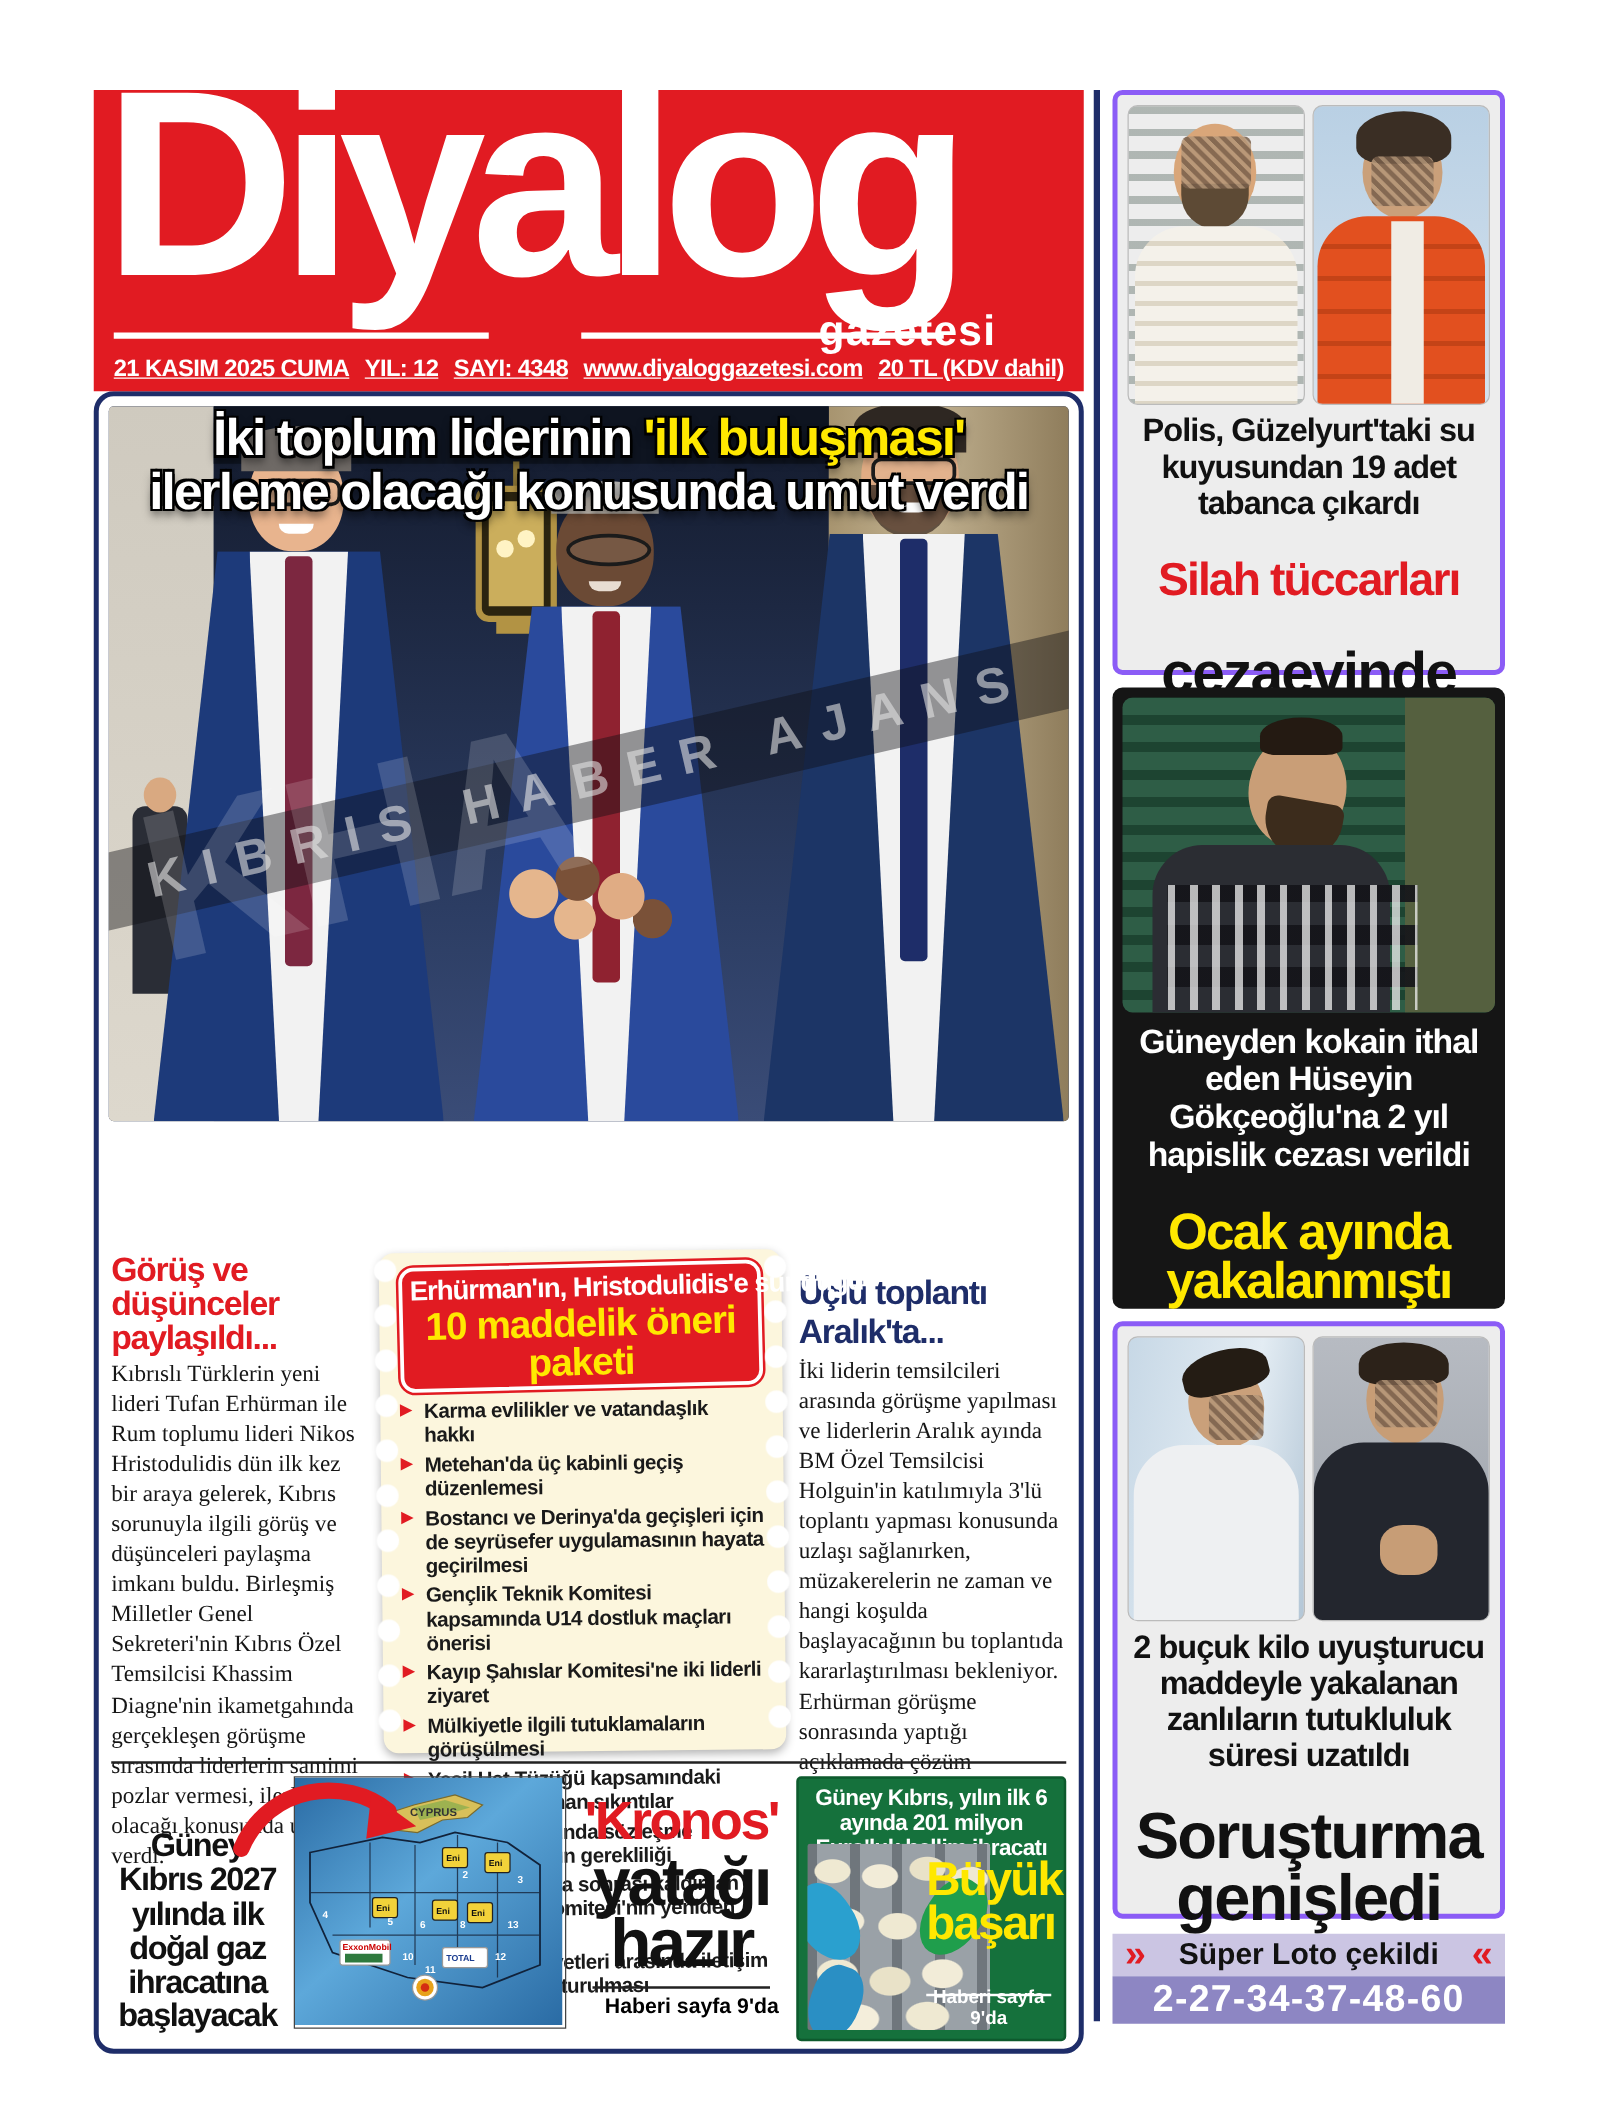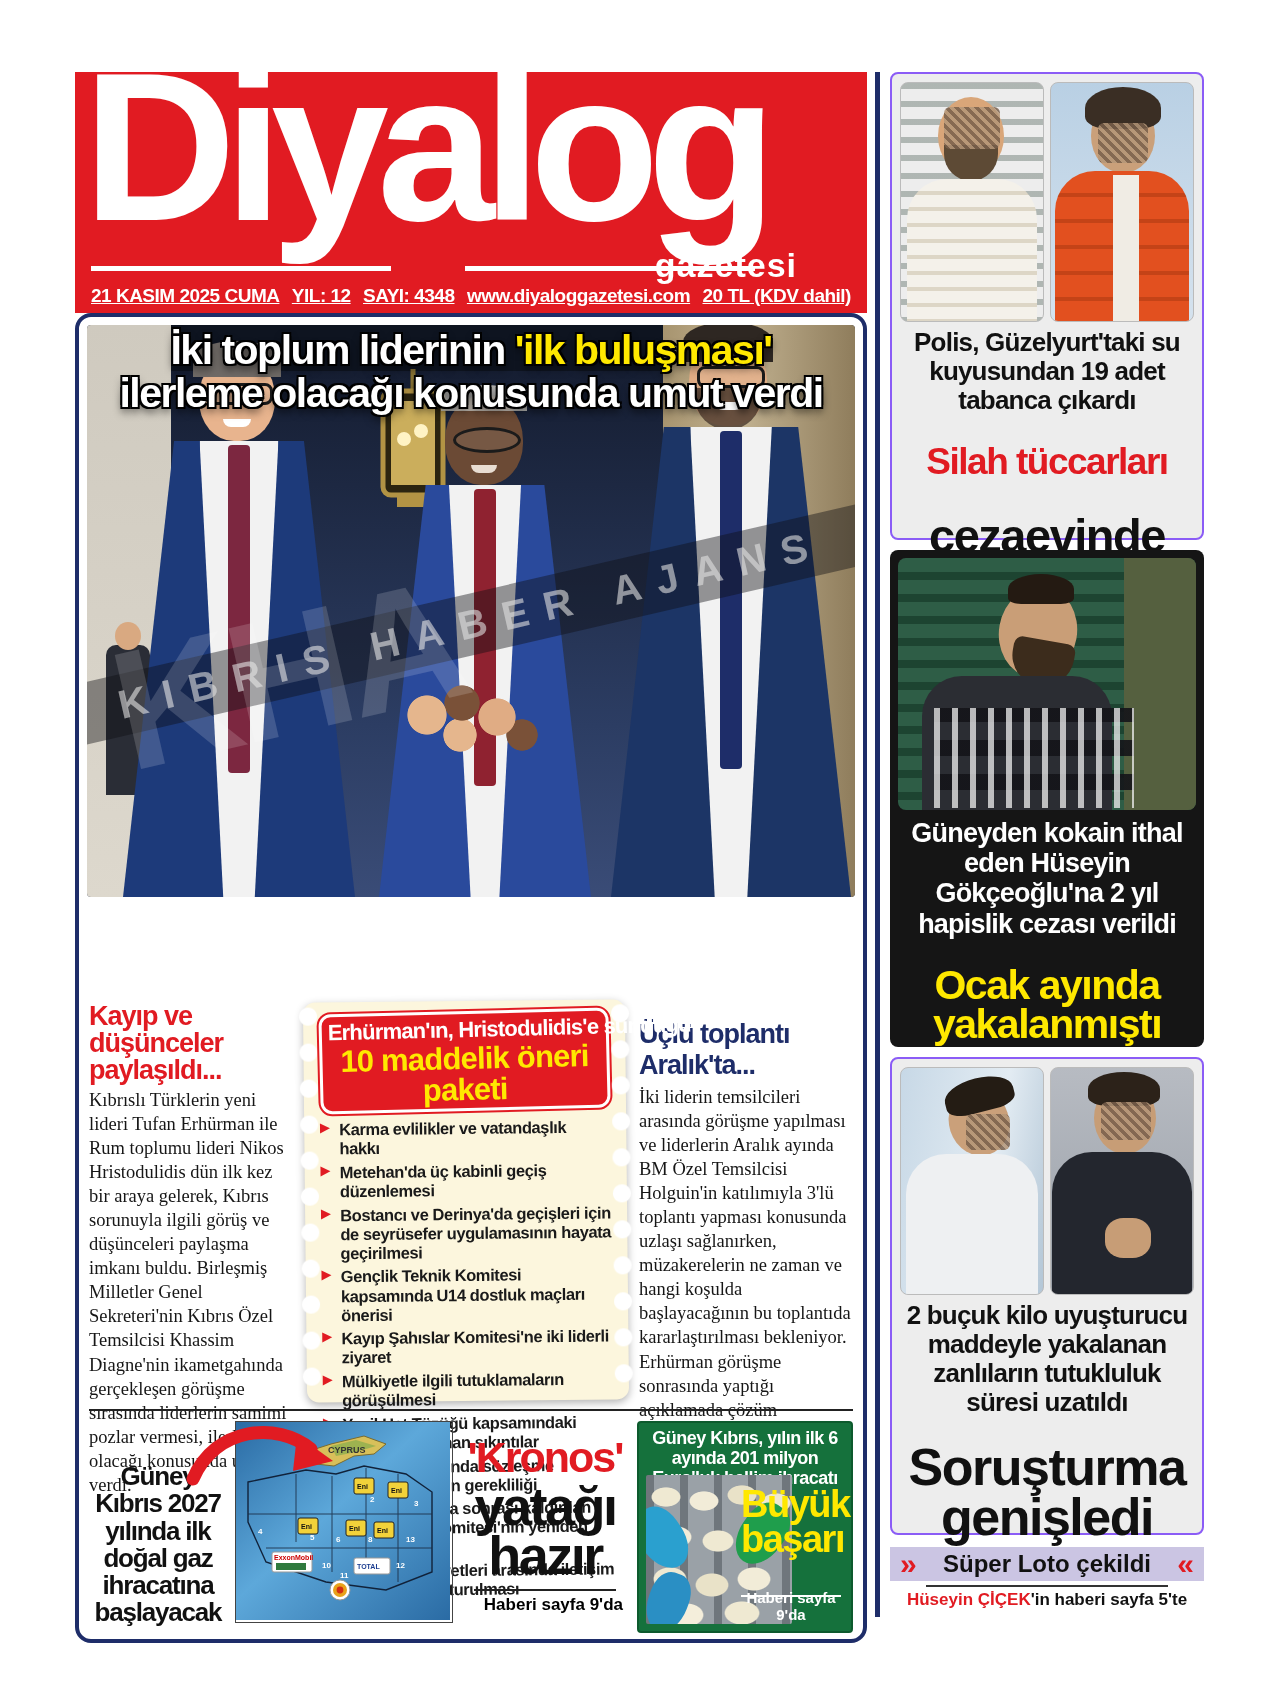--- a/index.html
+++ b/index.html
@@ -12,21 +12,21 @@
   .gaz{position:absolute;right:70px;bottom:28px;font-size:34px;font-weight:bold;color:#fff;letter-spacing:1px;}
   .mrule{position:absolute;height:5px;background:#fff;bottom:42px;}
   .mrule.l{left:16px;width:300px;}
   .mrule.r{left:390px;width:290px;}
   .infobar{position:absolute;left:16px;right:16px;bottom:6px;display:flex;justify-content:space-between;
            color:#fff;font-weight:bold;font-size:19px;letter-spacing:-0.5px;text-decoration:underline;}
   .infobar span{white-space:nowrap;}
   
   .vline{position:absolute;left:875px;top:72px;width:5px;height:1545px;background:#1e2d69;}
   .card{position:absolute;left:890px;width:314px;box-sizing:border-box;border-radius:8px;padding:8px;}
-  .card.light{background:#ededed;border:2px solid #8b5cf6;}
+  .card.light{background:#ededed;border:4px solid #8b5cf6;}
   .card.dark{background:#151515;color:#fff;}
   .card1{top:72px;height:468px;}
   .card2{top:550px;height:497px;}
   .card3{top:1057px;height:478px;}
   .mugs{display:flex;gap:6px;}
   .mug{flex:1;border-radius:8px;position:relative;overflow:hidden;border:1px solid #bbb;}
   .card1 .mug{height:238px;}
   .card3 .mug{height:226px;}
   .m-head{position:absolute;border-radius:50%;}
   .m-pix{position:absolute;background-image:
@@ -242,20 +242,21 @@
     <div class="byline">
       <span class="bn">Hüseyin ÇİÇEK</span><span>'in haberi sayfa 5'te</span>
     </div>
   </article>
 
   <div class="loto-top">
     <span class="chev">»</span>
     <span>Süper Loto çekildi</span>
     <span class="chev">«</span>
   </div>
+  <div class="loto-num">2-27-34-37-48-60</div>
 
   <main class="mainbox">
 
     <div class="photo">
       <div class="wall-l"></div>
       <div class="door"></div>
       <div class="col-r"></div>
       <div class="lintel"></div>
       <div class="secman"></div>
       <div class="sechead"></div>
@@ -311,21 +312,21 @@
 
       <div class="wm">
         <div class="wm-kha">KHA</div>
         <div class="wm-bar">KIBRIS HABER AJANS</div>
       </div>
 
     </div>
 
     <section class="articles">
       <article class="col-left">
-        <h4 class="red-head">Kayıp ve düşünceler paylaşıldı...</h4>
+        <h4 class="red-head">Görüş ve düşünceler paylaşıldı...</h4>
         <p class="serif">Kıbrıslı Türklerin yeni lideri Tufan Erhürman ile Rum toplumu lideri Nikos Hristodulidis dün ilk kez bir araya gelerek, Kıbrıs sorunuyla ilgili görüş ve düşünceleri paylaşma imkanı buldu. Birleşmiş Milletler Genel Sekreteri'nin Kıbrıs Özel Temsilcisi Khassim Diagne'nin ikametgahında gerçekleşen görüşme sırasında liderlerin samimi pozlar vermesi, ilerleme olacağı konusunda umut verdi.</p>
       </article>
 
       <article class="ticket">
         <div class="ticket-head">
           <div class="th1">Erhürman'ın, Hristodulidis'e sunduğu</div>
           <div class="th2">10 maddelik öneri paketi</div>
         </div>
         <ul class="items">
           <li>Karma evlilikler ve vatandaşlık hakkı</li>

